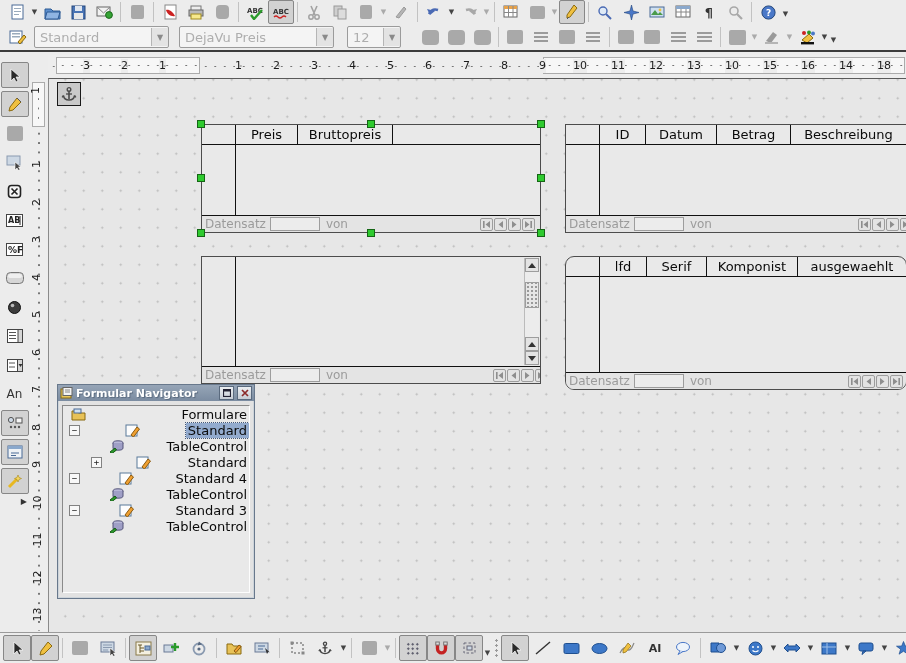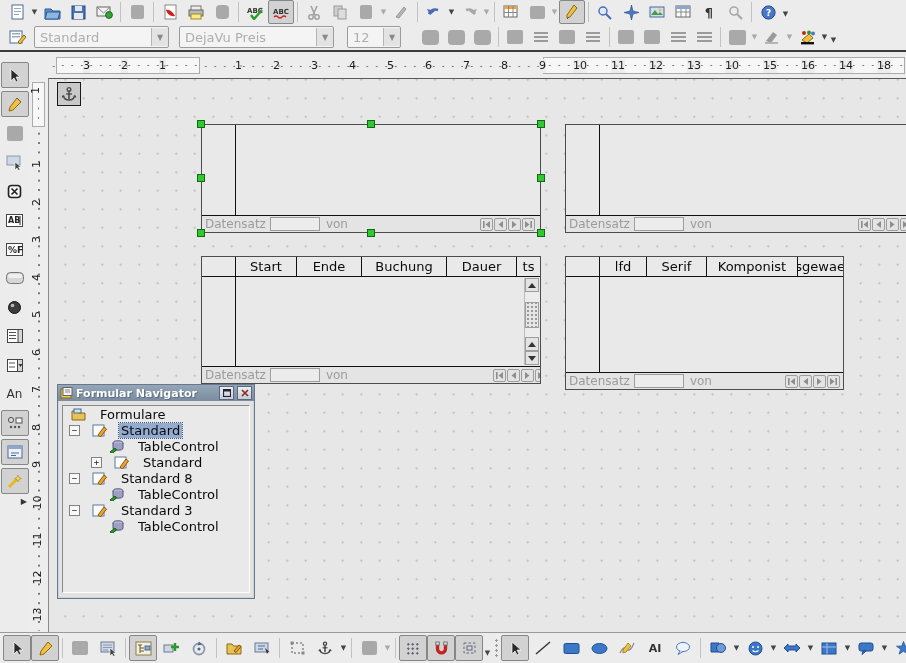--- a/index.html
+++ b/index.html
@@ -86,21 +86,21 @@
   #navwin{position:absolute;left:8px;top:305px;width:198px;height:215px;background:#e2e2e2;
           border:1px solid #68788c;box-shadow:0 0 0 1px #cdd4da inset;box-sizing:border-box;}
   #nav-title{height:16px;background:linear-gradient(#96a5b7,#7b8ca1);display:flex;align-items:center;
              padding:0 2px;gap:3px;}
   #nav-title .ttl{flex:1;color:#fff;font-weight:bold;font-size:11px;
                   text-shadow:1px 1px 1px #5a6a7e;white-space:nowrap;overflow:hidden;}
   .winbtn{width:13px;height:12px;border:1px solid #5a6a7e;background:linear-gradient(#eceff2,#c6ccd4);
           display:flex;align-items:center;justify-content:center;flex:0 0 auto;font-size:9px;line-height:1;}
   #nav-body{position:absolute;left:4px;right:4px;top:20px;bottom:5px;background:#e9e9e9;
             border:1px solid;border-color:#8a8a8a #fdfdfd #fdfdfd #8a8a8a;overflow:hidden;}
-  .trow{height:16px;display:flex;align-items:center;gap:12px;font-size:13px;color:#0a0a0a;white-space:nowrap;}
+  .trow{height:16px;display:flex;align-items:center;gap:12px;font-size:13px;color:#0a0a0a;white-space:nowrap;justify-content:space-between;}
   .trow .lbl{padding:0 2px;line-height:15px;}
   .trow .lbl.sel{background:#93abce;outline:1px dotted #43597a;}
   .expander{width:11px;height:11px;border:1px solid #828282;background:#f8f8f8;flex:0 0 auto;
             display:flex;align-items:center;justify-content:center;font-size:9px;color:#222;
             line-height:1;box-sizing:border-box;font-family:"DejaVu Sans Mono",monospace;}
   .ticon{flex:0 0 auto;display:flex;}
 </style>
 </head>
 <body>
 <div id="app">
@@ -498,20 +498,26 @@
     <svg width="16" height="17">
           <circle cx="8" cy="3.4" r="1.8" fill="none" stroke="#4a4a4a" stroke-width="1.4"></circle>
           <path d="M8 5.2 V13" stroke="#4a4a4a" stroke-width="1.6"></path>
           <path d="M5 8 h6" stroke="#4a4a4a" stroke-width="1.3"></path>
           <path d="M2.5 9.5 Q3 14 8 14 Q13 14 13.5 9.5" fill="none" stroke="#4a4a4a" stroke-width="1.6"></path>
           <path d="M2.5 9.5 l-1.4 1.8 M13.5 9.5 l1.4 1.8" stroke="#4a4a4a" stroke-width="1.3"></path>
         </svg>
   </div>
 
   <div class="tablectl" style="left:152px;top:45px;width:340px;height:109px;">
+    <div class="tc-header">
+      <div class="tc-rowsel"></div>
+      <div class="tc-col" style="width:62px">Preis</div>
+      <div class="tc-col" style="width:95px">Bruttopreis</div>
+      <div class="tc-col fill"></div>
+    </div>
     <div class="tc-body">
           <div class="tc-rowsel"></div>
         </div>
     <div class="tc-footer">
       <span>Datensatz</span>
       <span class="rec-box"></span>
       <span>von</span>
       <span class="navbtns" style="right:5px;">
         <span class="navbtn">
               <svg width="9" height="9">
@@ -542,20 +548,27 @@
   <div class="hdl" style="left:148px;top:41px;"></div>
   <div class="hdl" style="left:318px;top:41px;"></div>
   <div class="hdl" style="left:488px;top:41px;"></div>
   <div class="hdl" style="left:148px;top:95px;"></div>
   <div class="hdl" style="left:488px;top:95px;"></div>
   <div class="hdl" style="left:148px;top:150px;"></div>
   <div class="hdl" style="left:318px;top:150px;"></div>
   <div class="hdl" style="left:488px;top:150px;"></div>
 
   <div class="tablectl" style="left:516px;top:45px;width:342px;height:109px;">
+    <div class="tc-header">
+      <div class="tc-rowsel"></div>
+      <div class="tc-col" style="width:46px">ID</div>
+      <div class="tc-col" style="width:71px">Datum</div>
+      <div class="tc-col" style="width:74px">Betrag</div>
+      <div class="tc-col fill">Beschreibung</div>
+    </div>
     <div class="tc-body">
           <div class="tc-rowsel"></div>
         </div>
     <div class="tc-footer">
       <span>Datensatz</span>
       <span class="rec-box"></span>
       <span>von</span>
       <span class="navbtns" style="right:-7px;">
         <span class="navbtn">
               <svg width="9" height="9">
@@ -577,28 +590,20 @@
               <svg width="9" height="9">
                 <path d="M1 1 L5.5 4.5 L1 8z" fill="#8e8e8e"></path>
                 <rect x="6.4" y="1" width="1.6" height="7" fill="#8e8e8e"></rect>
               </svg>
             </span>
       </span>
     </div>
   </div>
 
   <div class="tablectl" style="left:152px;top:177px;width:340px;height:128px;">
-    <div class="tc-header">
-      <div class="tc-rowsel"></div>
-      <div class="tc-col" style="width:61px">Start</div>
-      <div class="tc-col" style="width:65px">Ende</div>
-      <div class="tc-col" style="width:85px">Buchung</div>
-      <div class="tc-col" style="width:70px">Dauer</div>
-      <div class="tc-col fill">ts</div>
-    </div>
     <div class="tc-body">
       <div class="tc-rowsel"></div>
       <div class="vscroll">
         <span class="sbtn">
               <span class="arr-up"></span>
             </span>
         <span class="sthumb"></span>
         <span class="strack"></span>
         <span class="sbtn">
               <span class="arr-up"></span>
@@ -632,21 +637,21 @@
         <span class="navbtn">
               <svg width="9" height="9">
                 <path d="M1 1 L5.5 4.5 L1 8z" fill="#8e8e8e"></path>
                 <rect x="6.4" y="1" width="1.6" height="7" fill="#8e8e8e"></rect>
               </svg>
             </span>
       </span>
     </div>
   </div>
 
-  <div class="tablectl" style="left:516px;top:177px;width:279px;height:134px;">
+  <div class="tablectl" style="left:516px;top:177px;width:342px;height:134px;border-radius:9px;">
     <div class="tc-header">
       <div class="tc-rowsel"></div>
       <div class="tc-col" style="width:47px">lfd</div>
       <div class="tc-col" style="width:60px">Serif</div>
       <div class="tc-col" style="width:91px">Komponist</div>
       <div class="tc-col fill">ausgewaehlt</div>
     </div>
     <div class="tc-body">
           <div class="tc-rowsel"></div>
         </div>
@@ -744,21 +749,21 @@
         <span class="lbl">Standard</span>
       </div>
       <div class="trow" style="padding-left:6px">
         <span class="expander">−</span>
         <span class="ticon">
               <svg width="15" height="14">
                 <rect x="1" y="2" width="11" height="11" fill="#fdfdfd" stroke="#5a7a9a"></rect>
                 <path d="M6 12 L12 4 l2.5 2 -6 8z" fill="#f0a030" stroke="#8a5a10"></path>
               </svg>
             </span>
-        <span class="lbl">Standard 8</span>
+        <span class="lbl">Standard 4</span>
       </div>
       <div class="trow" style="padding-left:46px">
         <span class="ticon">
               <svg width="15" height="14">
                 <ellipse cx="9" cy="4" rx="5" ry="2.2" fill="#b8b8d8" stroke="#55557a"></ellipse>
                 <path d="M4 4 v5 a5 2.2 0 0 0 10 0 V4" fill="#9f9fc6" stroke="#55557a"></path>
                 <path d="M1 13 L6 9 l1.5 2 -4.5 3.5z" fill="#2a9a2a" stroke="#145a14"></path>
               </svg>
             </span>
         <span class="lbl">TableControl</span>

